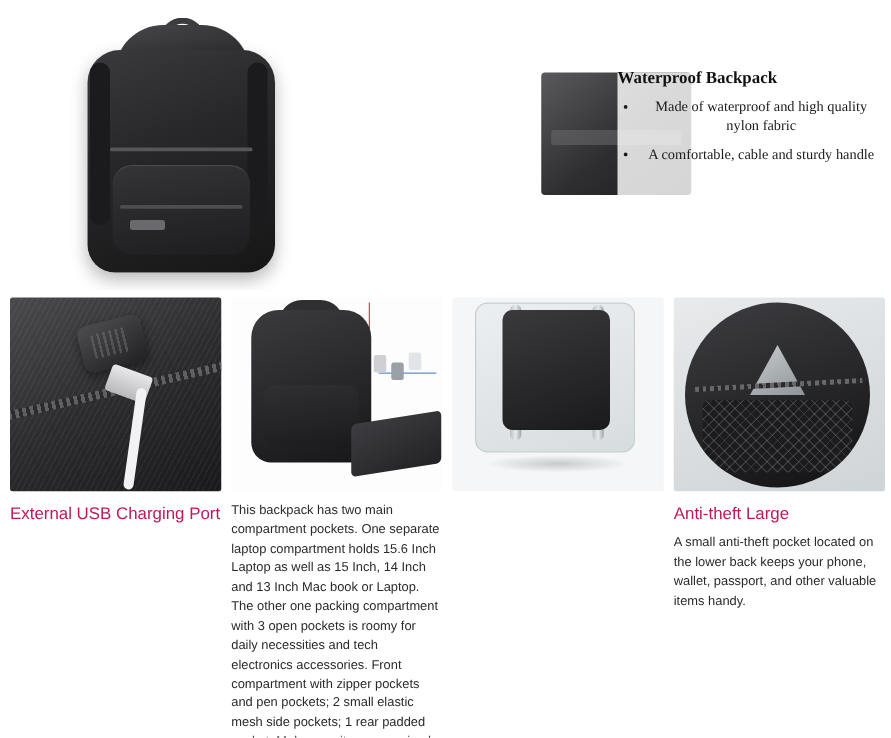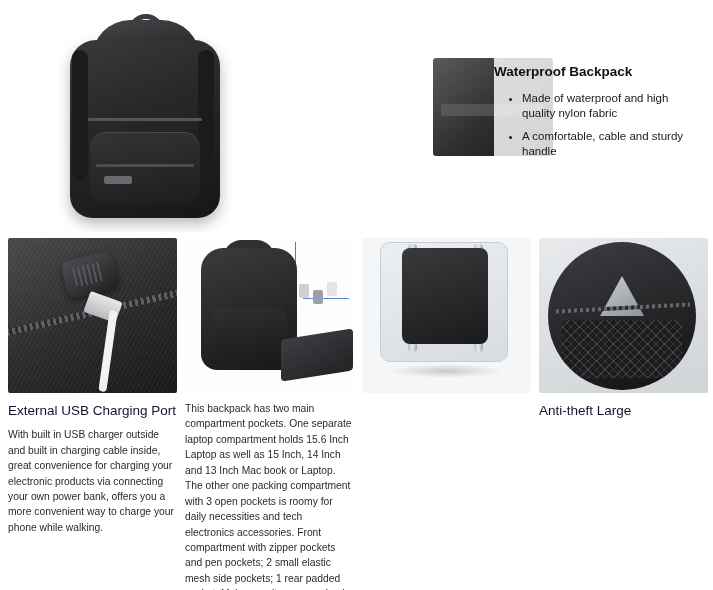--- a/index.html
+++ b/index.html
@@ -85,44 +85,44 @@
     content:""; position:absolute; left:8px; top:46px; width:104px; height:12px;
     background:#6e6e72; opacity:.5; border-radius:2px;
   }
   .hero-mid-overlay {
     position: absolute; left: 494px; top: 58px;
     width: 62px; height: 98px;
     background: rgba(255,255,255,.82);
   }
 
   .hero-text {
-    position: absolute; left: 494px; top: 64px; width: 214px;
+    position: absolute; left: 494px; top: 54px; width: 214px; font-family: Liberation Serif, serif;
   }
   .hero-title {
     font-size: 13.5px; font-weight: bold; color: #111; margin-bottom: 9px;
   }
-  .hero-list { margin: 12px; padding-left: 16px; }
+  .hero-list { margin: 2px; padding-left: 16px; text-align: center; }
   .hero-list li {
     font-size: 11.5px; line-height: 1.33; color: #1a1a1a; margin-bottom: 7px;
   }
 
   
   .grid {
     position: absolute; left: 0; top: 238px;
     width: 713px; height: 352px;
     display: flex; gap: 8px; padding: 0 8px;
   }
   .col { width: 169px; }
   .col-img {
     width: 169px; height: 155px;
     border-radius: 2px; position: relative; overflow: hidden;
   }
   .col-title {
     margin-top: 10px;
-    font-size: 13.5px; line-height: 1.2; color: #0f172a; font-weight: normal;
+    font-size: 13.5px; line-height: 1.2; color: #be185d; font-weight: normal;
   }
   .col-body {
     margin-top: 8px;
     font-size: 10.3px; line-height: 1.5; color: #2a2a2a;
   }
 
   
   .img-usb { background: linear-gradient(150deg,#4a4a4d 0%, #2c2c2f 50%, #19191b 100%); }
   .img-usb .fabric {
     position:absolute; inset:0;
@@ -275,21 +275,20 @@
       <div class="col-img img-usb">
         <div class="fabric"></div>
         <div class="zipline"></div>
         <div class="plug">
             <i></i>
           </div>
         <div class="usbhead"></div>
         <div class="cable"></div>
       </div>
       <div class="col-title">External USB Charging Port</div>
-      <div class="col-body">With built in USB charger outside and built in charging cable inside, great convenience for charging your electronic products via connecting your own power bank, offers you a more convenient way to charge your phone while walking.</div>
     </div>
 
     <div class="col">
       <div class="col-img img-cap">
         <div class="redline"></div>
         <div class="mini-top"></div>
         <div class="mini-bp"></div>
         <div class="mini-pocket"></div>
         <div class="blueline"></div>
         <div class="flap"></div>
@@ -312,16 +311,17 @@
 
     <div class="col">
       <div class="col-img img-anti">
         <div class="circle">
           <div class="card"></div>
           <div class="zip"></div>
           <div class="mesh"></div>
         </div>
       </div>
       <div class="col-title">Anti-theft Large</div>
+      <div class="col-body">A small anti-theft pocket located on the lower back keeps your phone, wallet, passport, and other valuable items handy.</div>
     </div>
 
   </div>
 </div>
 
 </body></html>

